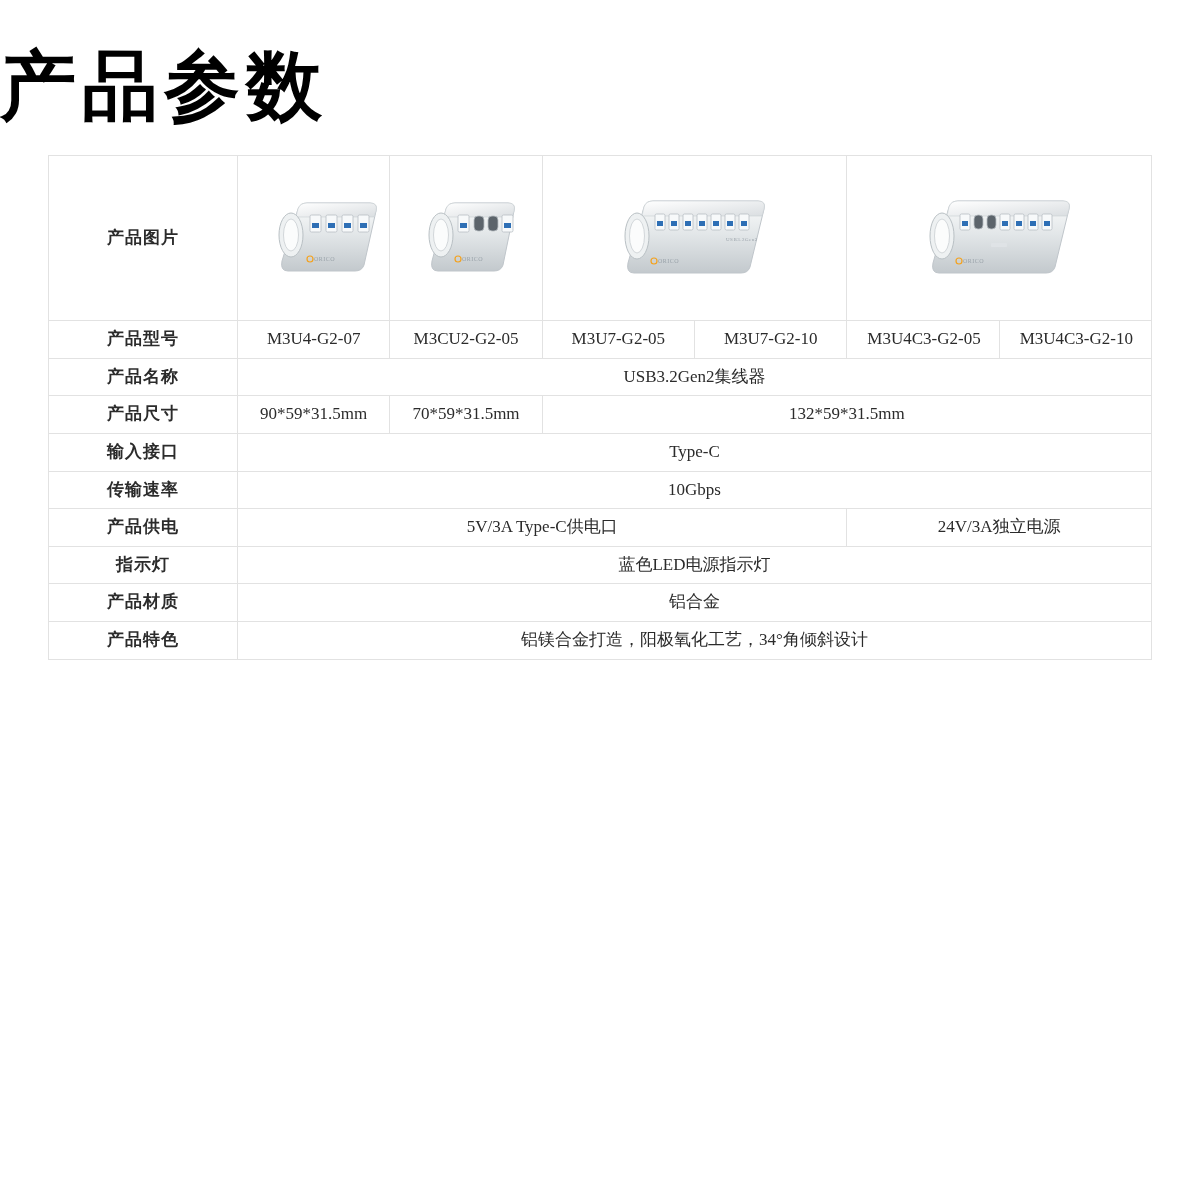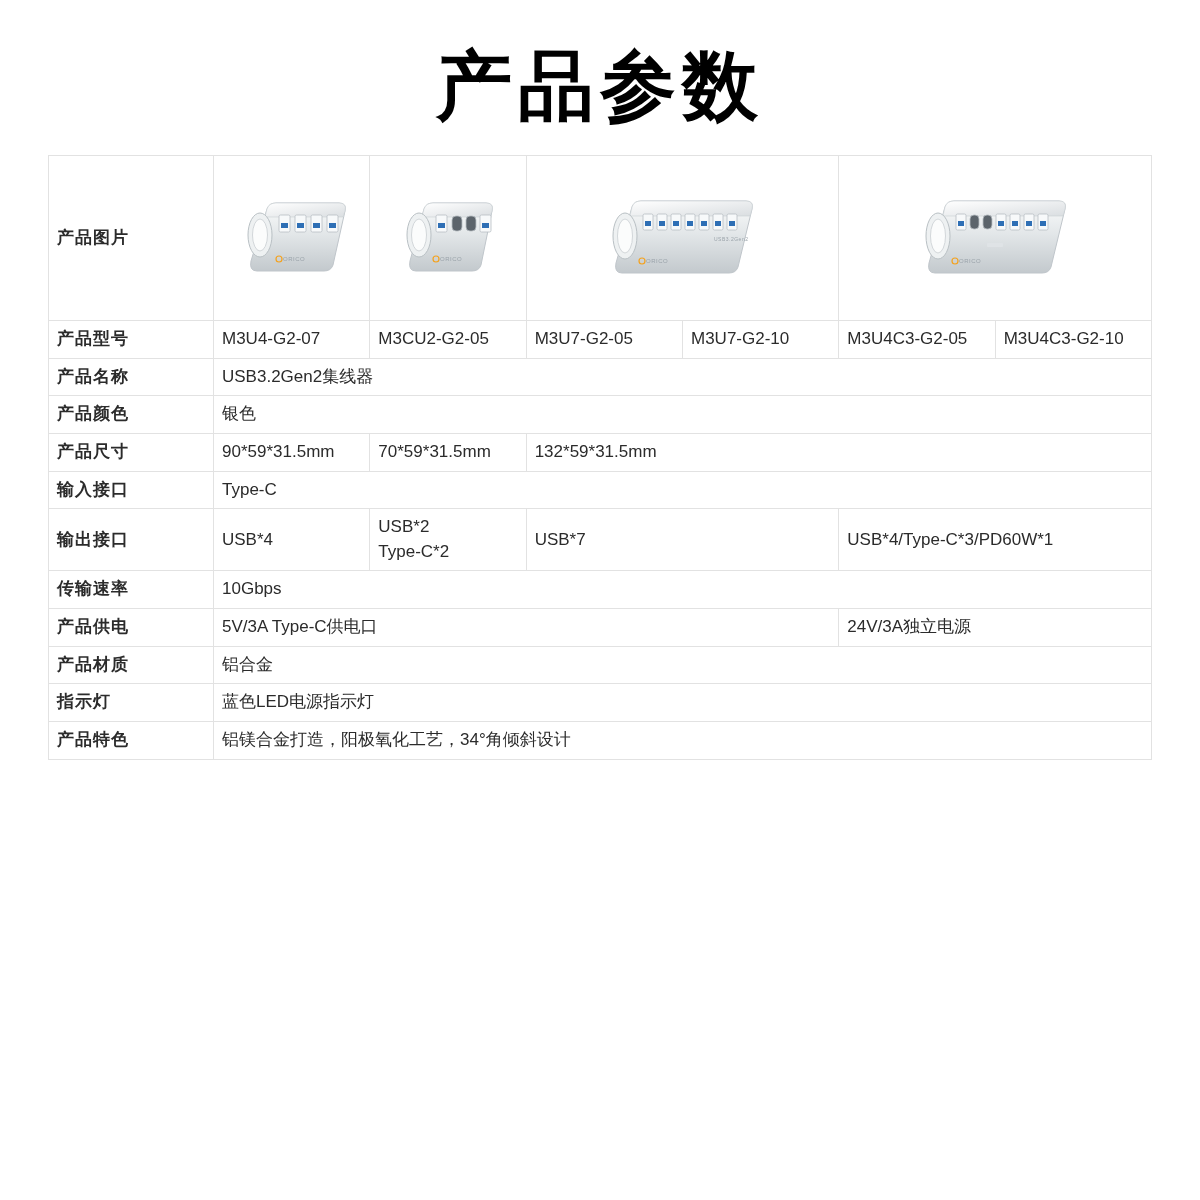--- a/index.html
+++ b/index.html
@@ -14,47 +14,47 @@
     color: #222222;
     -webkit-font-smoothing: antialiased;
   }
   .page {
     width: 1200px;
     height: 1200px;
     position: relative;
     box-sizing: border-box;
   }
   .page-title {
-    text-align: center;
     font-size: 76px;
     font-weight: bold;
     letter-spacing: 6px;
     color: #000000;
     padding-top: 38px;
     padding-bottom: 10px;
     line-height: 1.25;
   }
   .table-wrap {
     padding: 12px 48px 0 48px;
     box-sizing: border-box;
   }
   table.spec {
     width: 1104px;
     border-collapse: collapse;
     table-layout: fixed;
     border: 1px solid #e2e2e2;
   }
   table.spec td {
     border: 1px solid #e2e2e2;
-    text-align: left;
+    text-align: center;
     vertical-align: middle;
     font-size: 17px;
     color: #2b2b2b;
-    padding: 6px 8px;
+    padding: 6px 20px;
     line-height: 1.45;
+    font-family: Liberation Serif, serif;
   }
   td.rowlabel {
     font-size: 20px;
     font-weight: bold;
     color: #1a1a1a;
     width: 148px;
     letter-spacing: 1px;
   }
   .small {
     font-size: 15.5px;
@@ -252,67 +252,55 @@
         <td class="nowrap">M3U7-G2-10</td>
         <td class="nowrap">M3U4C3-G2-05</td>
         <td class="nowrap">M3U4C3-G2-10</td>
       </tr>
 
       <tr>
         <td class="rowlabel">产品名称</td>
         <td colspan="6">USB3.2Gen2集线器</td>
       </tr>
 
-      <tr>
-        <td class="rowlabel">产品颜色</td>
-        <td colspan="6">银色</td>
-      </tr>
 
       <tr>
         <td class="rowlabel">产品尺寸</td>
         <td class="nowrap">90*59*31.5mm</td>
         <td class="nowrap">70*59*31.5mm</td>
         <td colspan="4">132*59*31.5mm</td>
       </tr>
 
       <tr>
         <td class="rowlabel">输入接口</td>
         <td colspan="6">Type-C</td>
       </tr>
 
-      <tr>
-        <td class="rowlabel">输出接口</td>
-        <td>USB*4</td>
-        <td class="small" style="white-space:pre-line;">USB*2
-Type-C*2</td>
-        <td colspan="2">USB*7</td>
-        <td colspan="2">USB*4/Type-C*3/PD60W*1</td>
-      </tr>
 
 
       <tr>
         <td class="rowlabel">传输速率</td>
         <td colspan="6">10Gbps</td>
       </tr>
 
       <tr>
         <td class="rowlabel">产品供电</td>
         <td colspan="4">5V/3A Type-C供电口</td>
         <td colspan="2">24V/3A独立电源</td>
       </tr>
 
 
       <tr>
+        <td class="rowlabel">指示灯</td>
+        <td colspan="6">蓝色LED电源指示灯</td>
+      </tr>
+
+      <tr>
         <td class="rowlabel">产品材质</td>
         <td colspan="6">铝合金</td>
-      </tr>
-
-      <tr>
-        <td class="rowlabel">指示灯</td>
-        <td colspan="6">蓝色LED电源指示灯</td>
       </tr>
 
       <tr>
         <td class="rowlabel">产品特色</td>
         <td colspan="6">铝镁合金打造，阳极氧化工艺，34°角倾斜设计</td>
       </tr>
 
     </tbody>
       </table>
   </div>

